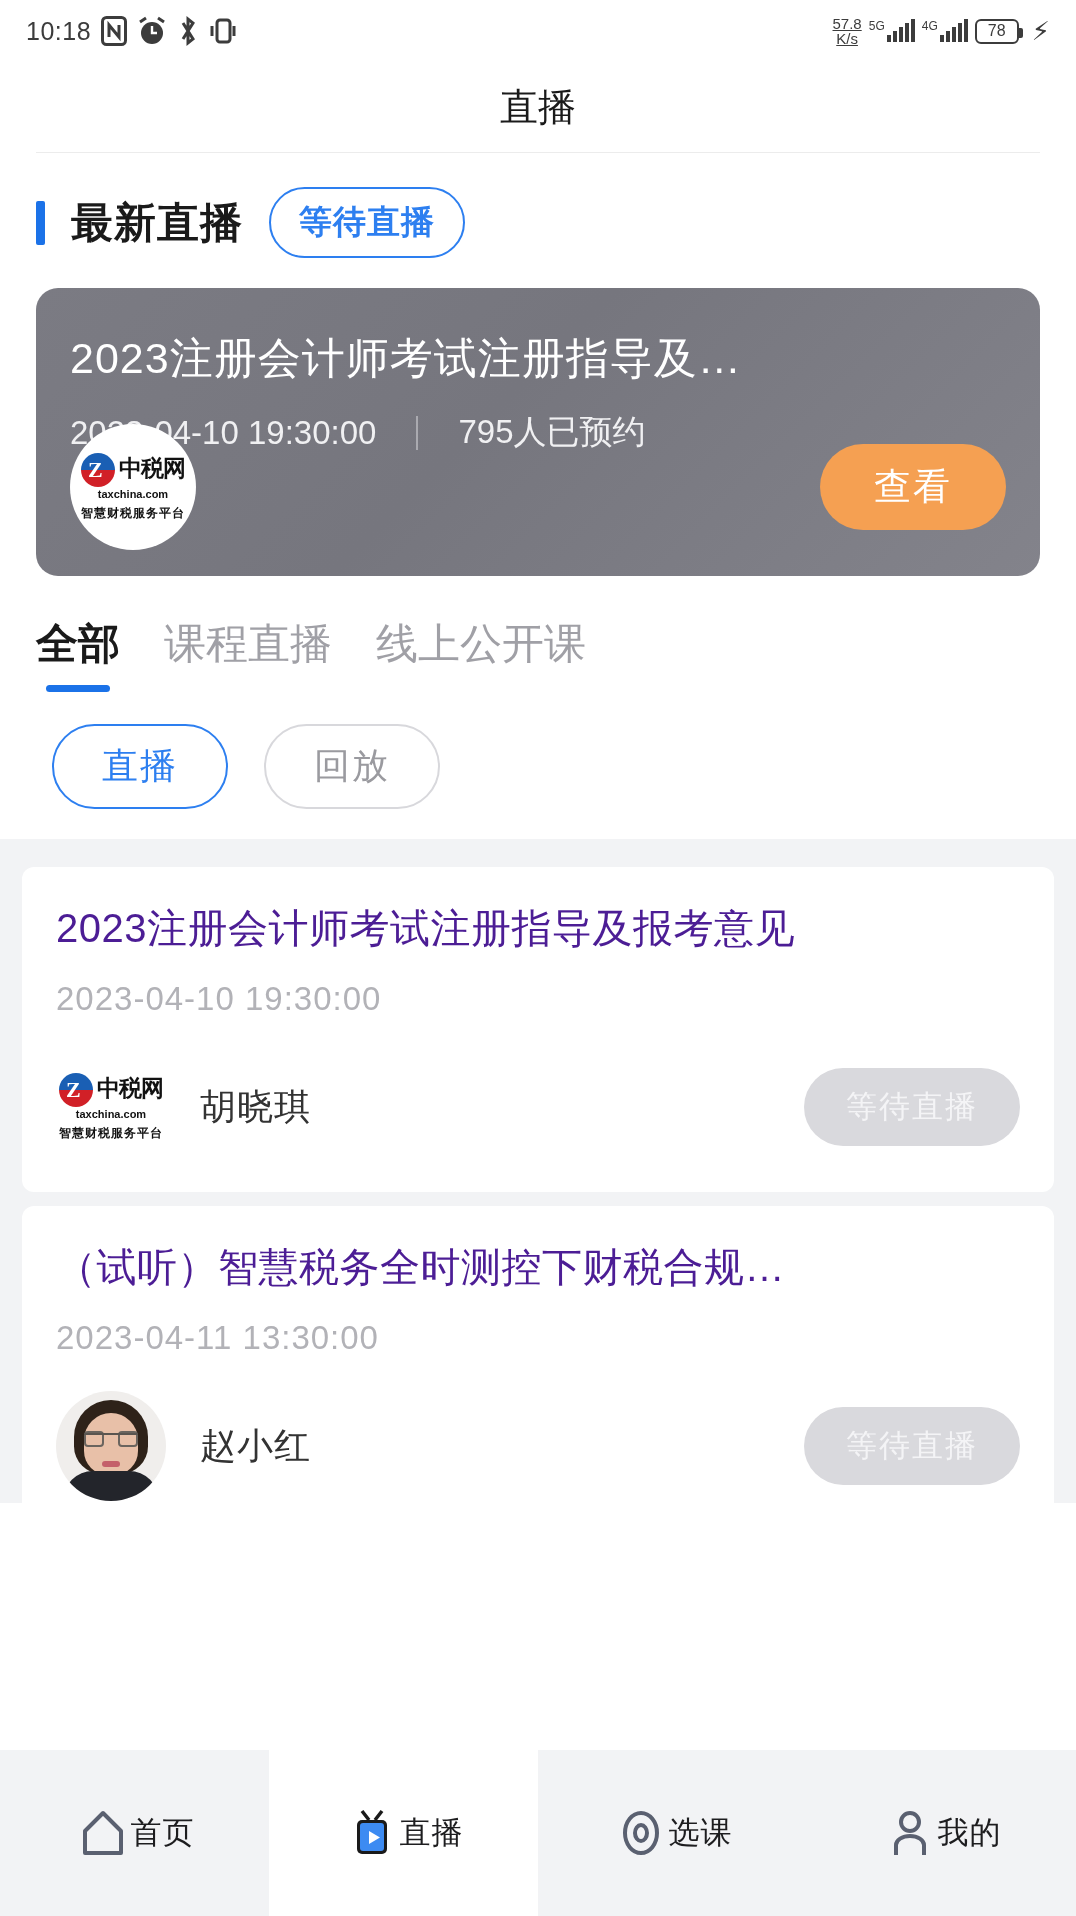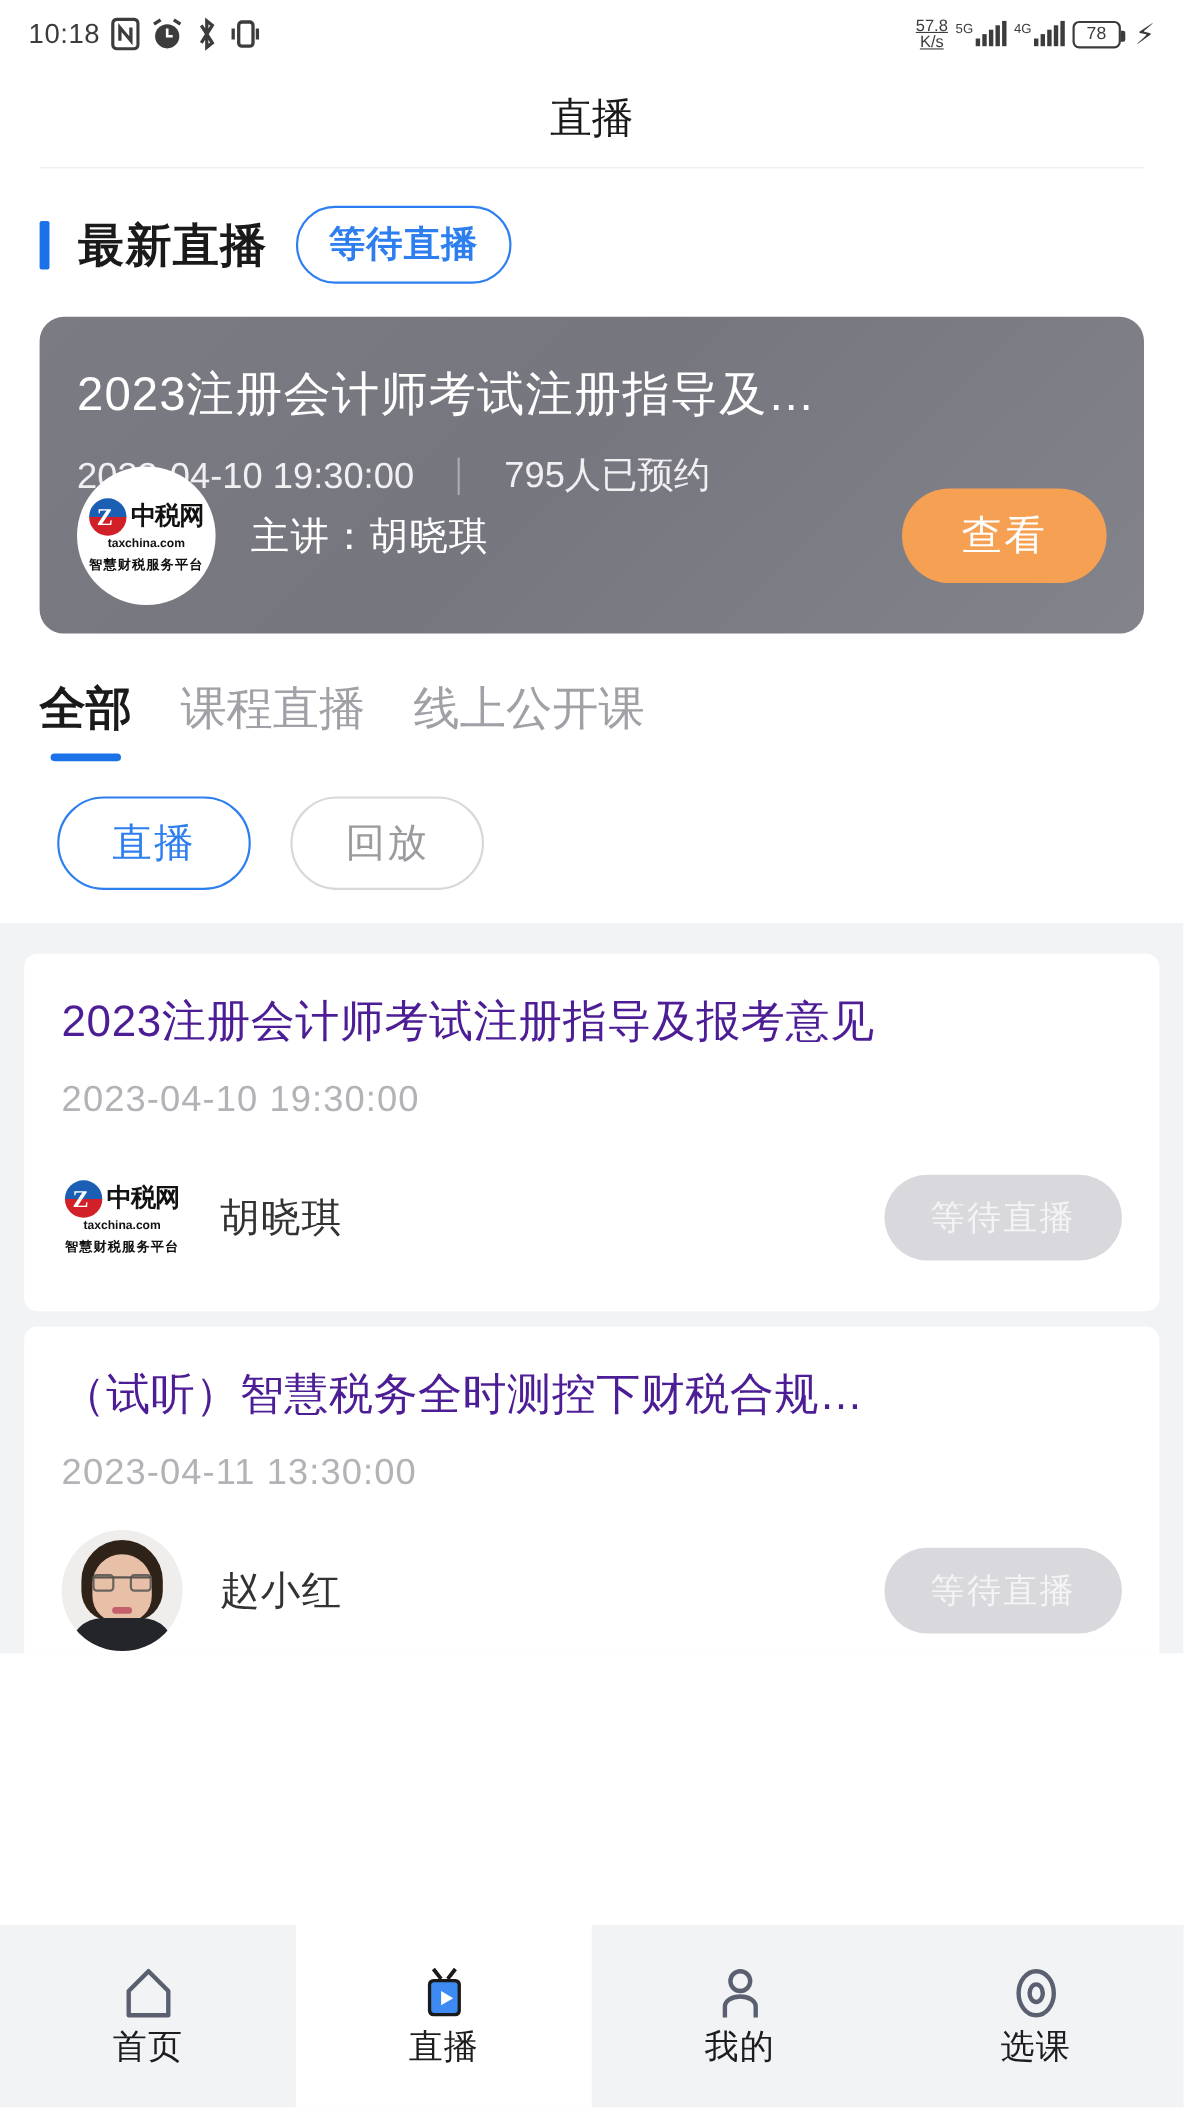--- a/index.html
+++ b/index.html
@@ -157,21 +157,21 @@
     margin-left:auto; background:#d9d9dd; color:#f4f4f6; font-size:31px;
     border-radius:46px; padding:18px 42px; letter-spacing:2px; border:none;
   }
 
   
   .bottomnav{
     position:absolute; left:0; bottom:0; width:100%; height:166px;
     display:flex; background:#f2f3f5;
   }
   .nav-item{
-    flex:1; display:flex; flex-direction:column; align-items:center;
+    flex:1; display:flex; flex-direction:row; align-items:center;
     justify-content:center; background:#f2f3f5;
   }
   .nav-item.active{ background:#ffffff; }
   .nav-label{ font-size:31px; color:#1d1d1f; letter-spacing:1px; }
   .nav-ic{ width:56px; height:56px; display:flex; align-items:center; justify-content:center; }
 </style>
 </head>
 <body>
 
 <div class="statusbar">
@@ -258,21 +258,20 @@
         <span class="logo-mark">
           <span class="top"></span>
             <span class="bot"></span>
             <span class="z">Z</span>
         </span>
         <span class="logo-cn">中税网</span>
       </div>
       <div class="logo-url">taxchina.com</div>
       <div class="logo-sub">智慧财税服务平台</div>
     </div>
-    <span class="banner-host">主讲：胡晓琪</span>
     <button class="view-btn">查看</button>
   </div>
 </div>
 
 <div class="tabs">
   <div class="tab active">全部</div>
   <div class="tab">课程直播</div>
   <div class="tab">线上公开课</div>
 </div>
 
@@ -343,30 +342,30 @@
         <rect x="14" y="16" width="24" height="28" rx="3" fill="#3d8bf2"></rect>
         <path d="M23 24 L34 30.5 L23 37 Z" fill="#ffffff"></path>
       </svg>
     </span>
     <span class="nav-label">直播</span>
   </div>
 
   <div class="nav-item">
     <span class="nav-ic">
       <svg width="52" height="52" viewBox="0 0 52 52">
-          <circle cx="26" cy="15" r="9" fill="none" stroke="#5a6070" stroke-width="4"></circle>
-          <path d="M12 48 V38 a14 9 0 0 1 28 0 V48" fill="none" stroke="#5a6070" stroke-width="4"></path>
-        </svg>
-    </span>
-    <span class="nav-label">我的</span>
+          <ellipse cx="26" cy="26" rx="16" ry="20" fill="none" stroke="#5a6070" stroke-width="4"></ellipse>
+          <ellipse cx="26" cy="26" rx="6" ry="8" fill="none" stroke="#5a6070" stroke-width="4"></ellipse>
+        </svg>
+    </span>
+    <span class="nav-label">选课</span>
   </div>
 
   <div class="nav-item">
     <span class="nav-ic">
       <svg width="52" height="52" viewBox="0 0 52 52">
-          <ellipse cx="26" cy="26" rx="16" ry="20" fill="none" stroke="#5a6070" stroke-width="4"></ellipse>
-          <ellipse cx="26" cy="26" rx="6" ry="8" fill="none" stroke="#5a6070" stroke-width="4"></ellipse>
-        </svg>
-    </span>
-    <span class="nav-label">选课</span>
+          <circle cx="26" cy="15" r="9" fill="none" stroke="#5a6070" stroke-width="4"></circle>
+          <path d="M12 48 V38 a14 9 0 0 1 28 0 V48" fill="none" stroke="#5a6070" stroke-width="4"></path>
+        </svg>
+    </span>
+    <span class="nav-label">我的</span>
   </div>
 
 </div>
 
 </body></html>

